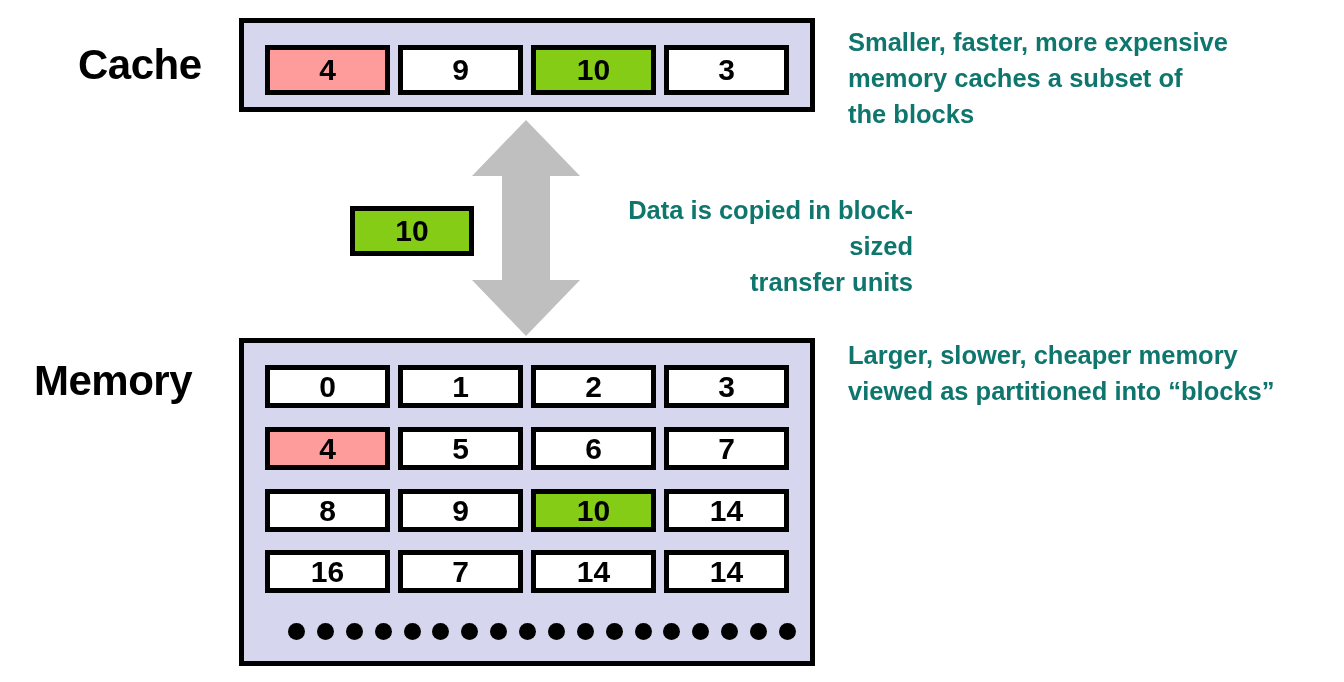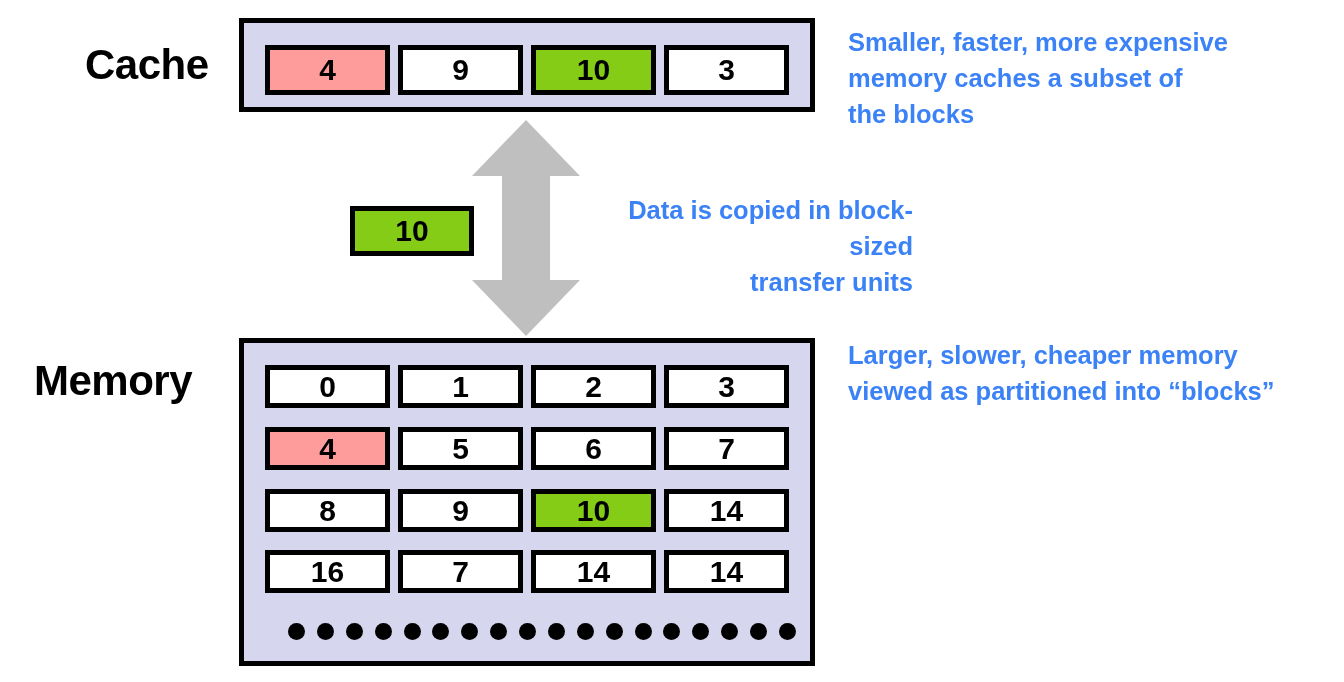--- a/index.html
+++ b/index.html
@@ -17,21 +17,21 @@
   }
 
   
   .row-label {
     position: absolute;
     font-weight: bold;
     color: #000;
     white-space: nowrap;
     line-height: 1;
   }
-  #cache-label  { left: 85px;  top: 44px;  font-size: 42px; letter-spacing: -0.5px; }
+  #cache-label  { left: 78px;  top: 44px;  font-size: 42px; letter-spacing: -0.5px; }
   #memory-label { left: 34px;  top: 360px; font-size: 42px; letter-spacing: -0.5px; }
 
   
   .panel {
     position: absolute;
     background: #d6d7ef;
     border: 5px solid #000000;
     box-sizing: border-box;
   }
   #cache-panel  { left: 239px; top: 18px;  width: 576px; height: 94px; }
@@ -107,21 +107,21 @@
     width: 108px;
     height: 216px;
   }
 
   
   .annotation {
     position: absolute;
     font-weight: bold;
     font-size: 25.5px;
     line-height: 1.42;
-    color: #3b82f6;
+    color: #0f766e;
     white-space: pre-line;
   }
   #cache-note    { left: 848px; top: 24px;  width: 460px; }
   #transfer-note { left: 583px; top: 192px; width: 330px; text-align: right; }
   #memory-note   { left: 848px; top: 337px; width: 480px; }
 </style>
 </head>
 <body>
 
 <div id="cache-label" class="row-label">Cache</div>

